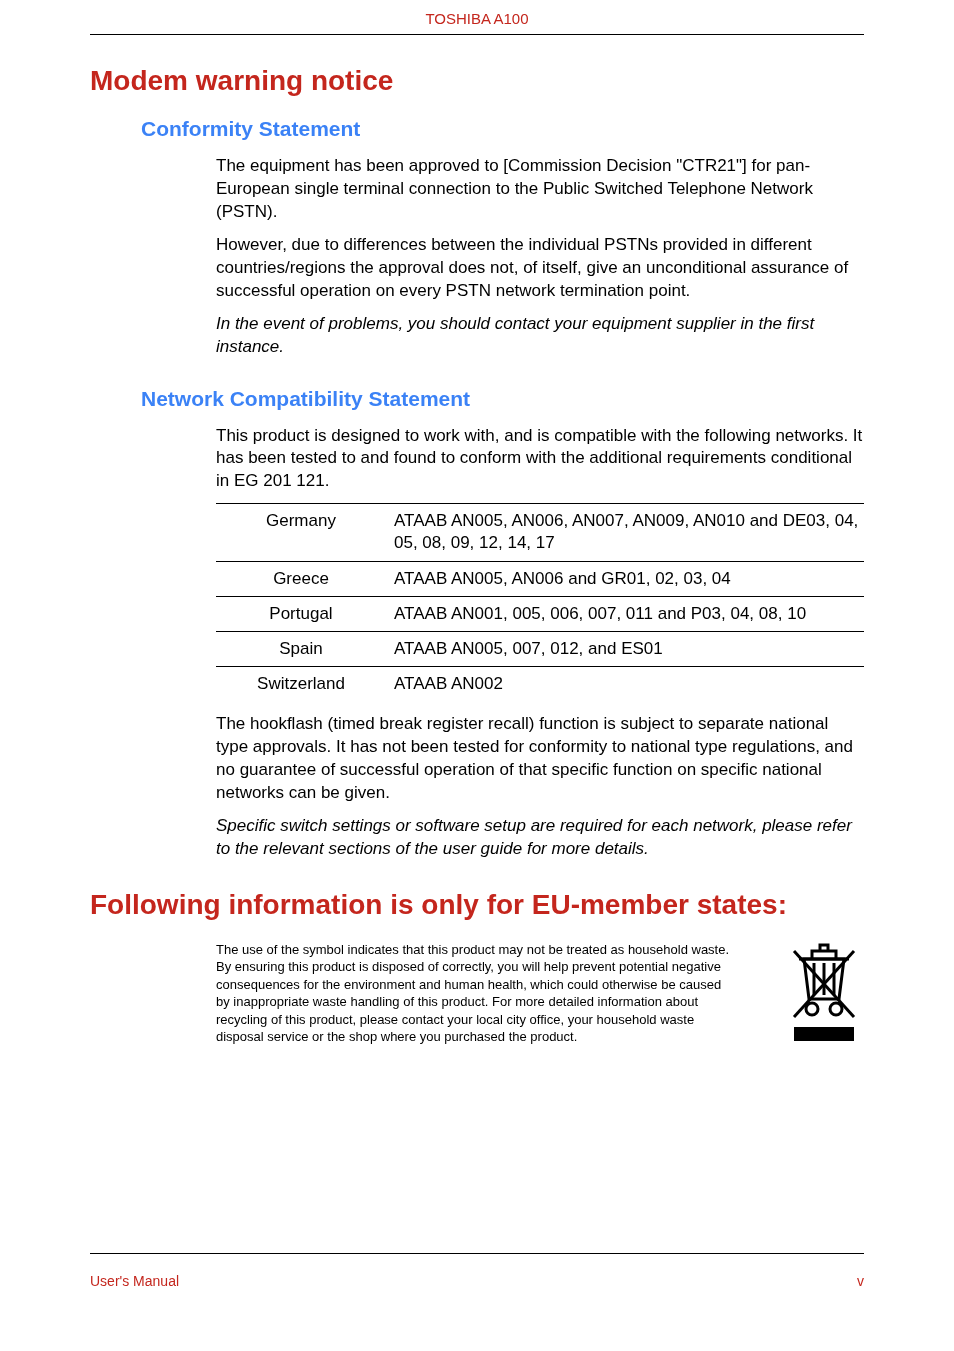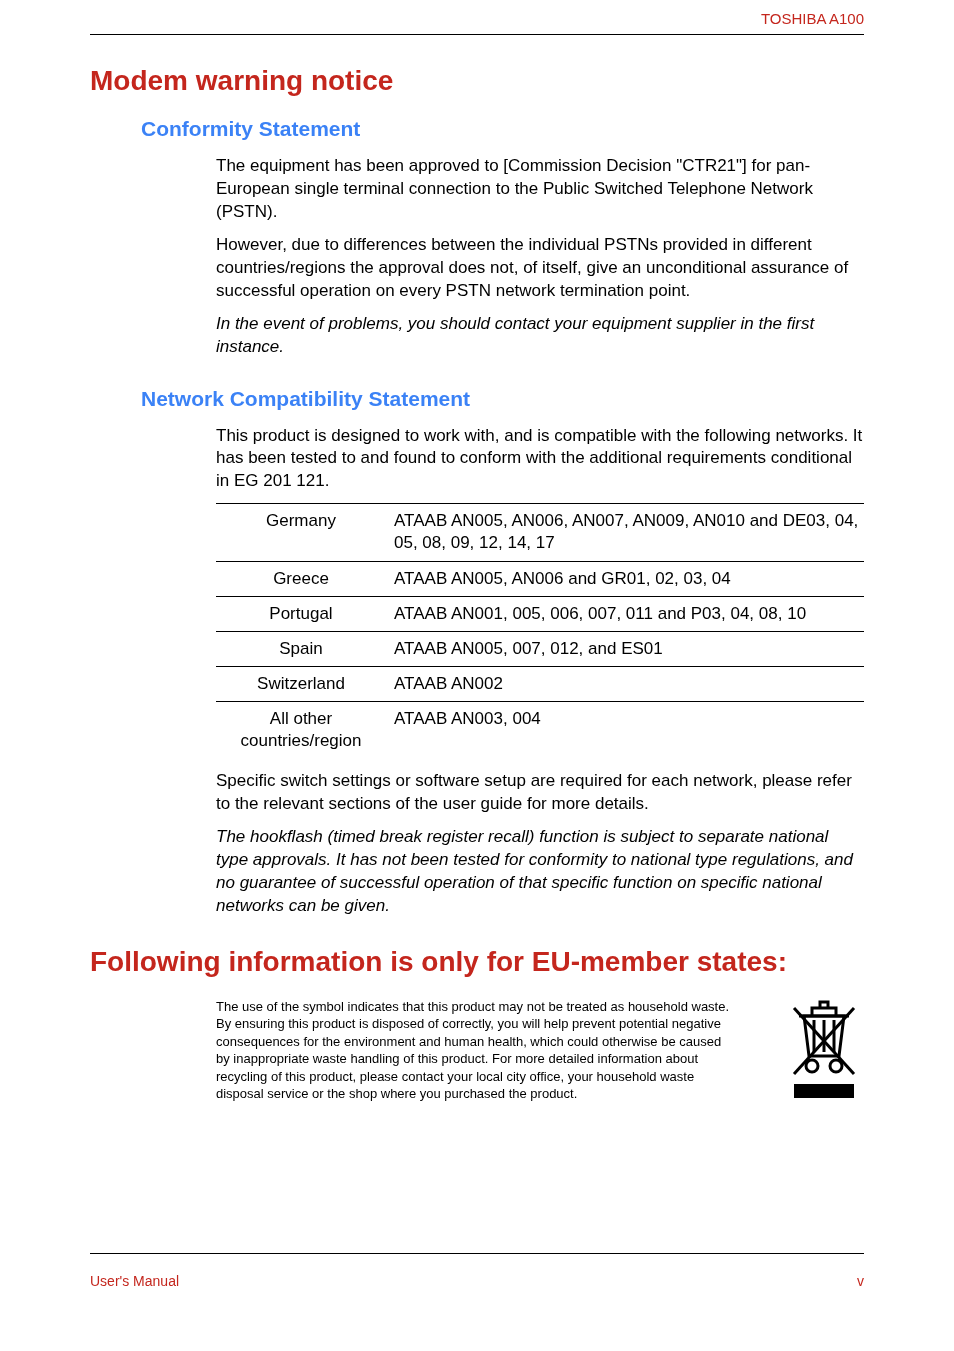--- a/index.html
+++ b/index.html
@@ -8,21 +8,21 @@
       height: 1351px;
       font-family: Arial, Helvetica, sans-serif;
       background: #fff;
       position: relative;
       padding: 10px 90px 0 90px;
     }
     .header-line {
       border-bottom: 1px solid #000;
       padding-bottom: 6px;
       margin-bottom: 30px;
-      text-align: right;
+      text-align: center;
     }
     .header-text {
       color: #c4261d;
       font-size: 15px;
     }
     .h1 {
       color: #c4261d;
       font-size: 28px;
       font-weight: bold;
       margin-bottom: 20px;
@@ -123,28 +123,24 @@
           <td>ATAAB AN001, 005, 006, 007, 011 and P03, 04, 08, 10</td>
         </tr>
     <tr>
           <td>Spain</td>
           <td>ATAAB AN005, 007, 012, and ES01</td>
         </tr>
     <tr>
           <td>Switzerland</td>
           <td>ATAAB AN002</td>
         </tr>
-    <tr>
-          <td>All other countries/region</td>
-          <td>ATAAB AN003, 004</td>
-        </tr>
   </tbody>
     </table>
+  <p>The hookflash (timed break register recall) function is subject to separate national type approvals. It has not been tested for conformity to national type regulations, and no guarantee of successful operation of that specific function on specific national networks can be given.</p>
   <p>Specific switch settings or software setup are required for each network, please refer to the relevant sections of the user guide for more details.</p>
-  <p>The hookflash (timed break register recall) function is subject to separate national type approvals. It has not been tested for conformity to national type regulations, and no guarantee of successful operation of that specific function on specific national networks can be given.</p>
 </div>
 
 <h1 class="h1">Following information is only for EU-member states:</h1>
 <div class="eu-block">
   <p class="eu-text">The use of the symbol indicates that this product may not be treated as household waste. By ensuring this product is disposed of correctly, you will help prevent potential negative consequences for the environment and human health, which could otherwise be caused by inappropriate waste handling of this product. For more detailed information about recycling of this product, please contact your local city office, your household waste disposal service or the shop where you purchased the product.</p>
   <div class="weee-icon">
     <svg viewBox="0 0 80 120" width="80" height="120">
       <g stroke="#000" stroke-width="3" fill="none">
         <path d="M20 18 L60 18 L55 58 L25 58 Z"></path>
         <path d="M15 18 L65 18"></path>

